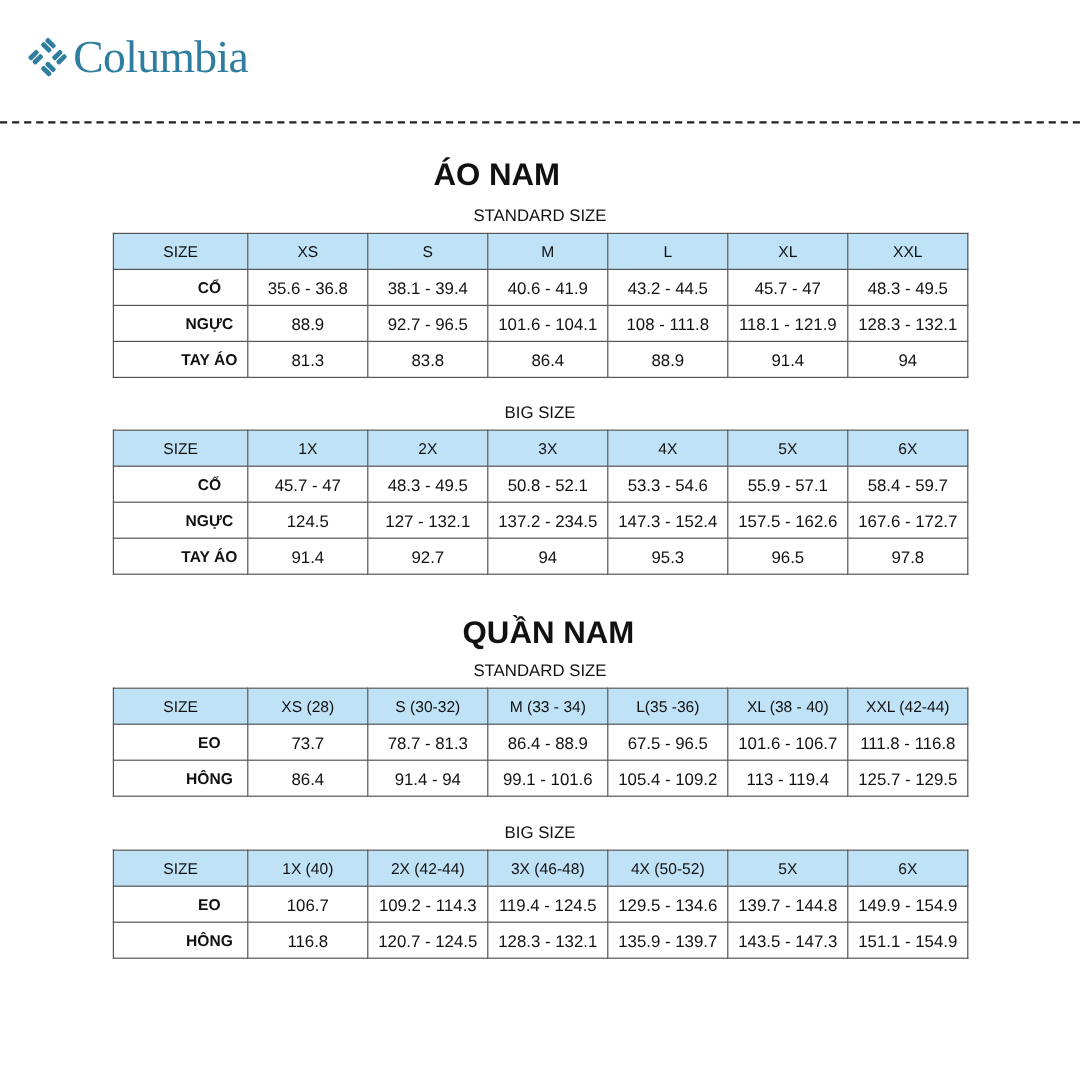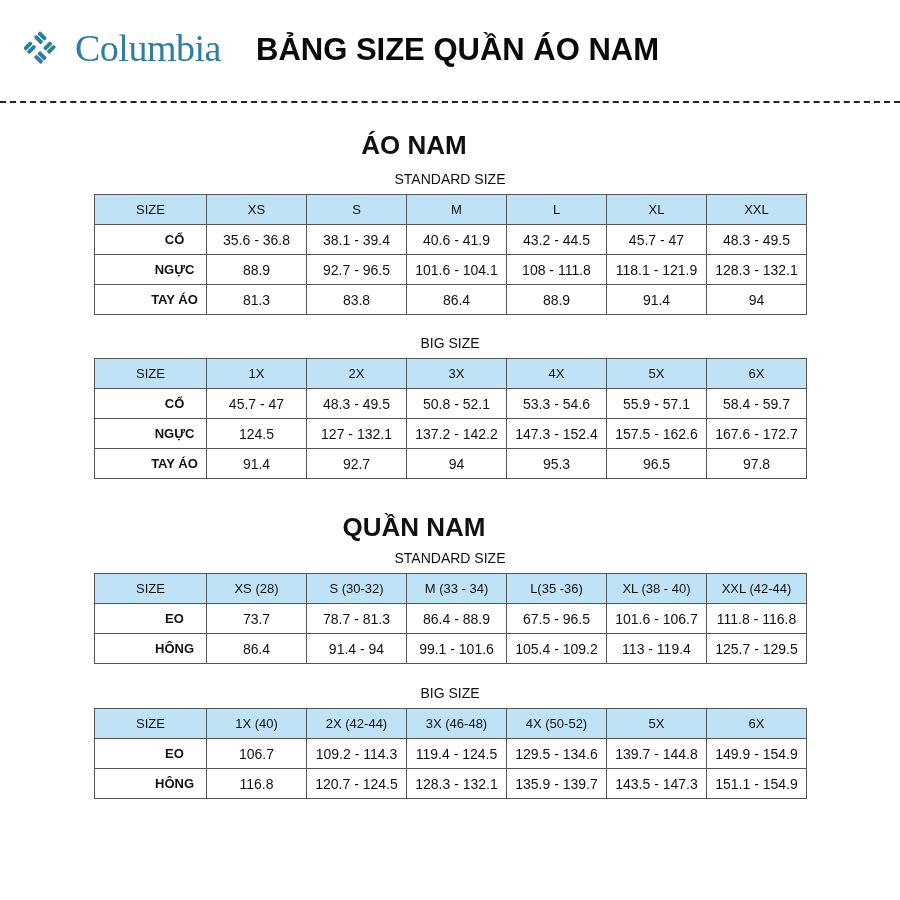--- a/index.html
+++ b/index.html
@@ -2,21 +2,21 @@
 <html><head>
   <meta charset="utf-8">
   <style>
     html, body { margin: 0; padding: 0; background: #ffffff; }
     body { width: 900px; height: 900px; position: relative; overflow: hidden;
            font-family: "Liberation Sans", "DejaVu Sans", sans-serif; color: #111; }
     .header { position: absolute; left: 0; top: 0; width: 900px; height: 100px; }
     .logo { position: absolute; left: 20px; top: 28px; display: flex; align-items: center; }
     .logo-icon { width: 40px; height: 40px; }
     .logo-text { font-family: "Liberation Serif", "DejaVu Serif", serif; font-size: 38px;
-                 color: #2f7ea0; letter-spacing: -0.5px; margin-left: 15px; line-height: 40px; }
+                 color: #2f7ea0; letter-spacing: -0.5px; margin-left: 1px; line-height: 40px; }
     .page-title { position: absolute; left: 256px; top: 30px; font-size: 31px; font-weight: bold;
                   letter-spacing: 0px; line-height: 40px; color: #0a0a0a; }
     .divider { position: absolute; left: 0; top: 101px; width: 900px; height: 0;
                border-top: 2px dashed #222; }
     .section-title { position: absolute; left: 0; width: 828px; text-align: center;
                      font-size: 26px; font-weight: bold; line-height: 30px; }
     .sub-title { position: absolute; left: 0; width: 900px; text-align: center;
                  font-size: 14px; font-weight: normal; line-height: 18px; }
     table.size { position: absolute; left: 94px; width: 712px; border-collapse: collapse;
                  table-layout: fixed; }
@@ -39,21 +39,20 @@
         <rect x="22" y="8" width="4" height="10" rx="1.5"></rect>
         <rect x="27" y="8" width="4" height="10" rx="1.5"></rect>
         <rect x="22" y="22" width="10" height="4" rx="1.5"></rect>
         <rect x="22" y="27" width="10" height="4" rx="1.5"></rect>
         <rect x="8" y="22" width="4" height="10" rx="1.5"></rect>
         <rect x="13" y="22" width="4" height="10" rx="1.5"></rect>
       </g>
     </svg>
     <span class="logo-text">Columbia</span>
   </div>
-  <div class="page-title">BẢNG SIZE QUẦN ÁO NAM</div>
 </div>
 <div class="divider"></div>
 
 <div class="section-title" style="top:130px;">ÁO NAM</div>
 <div class="sub-title" style="top:170px;">STANDARD SIZE</div>
 <table class="size" style="top:194px;">
   <colgroup>
       <col class="c0">
       <col class="cn">
       <col class="cn">
@@ -129,38 +128,38 @@
     <td>48.3 - 49.5</td>
     <td>50.8 - 52.1</td>
     <td>53.3 - 54.6</td>
     <td>55.9 - 57.1</td>
     <td>58.4 - 59.7</td>
   </tr>
   <tr>
     <td class="rowlabel">NGỰC</td>
     <td>124.5</td>
     <td>127 - 132.1</td>
-    <td>137.2 - 142.2</td>
+    <td>137.2 - 234.5</td>
     <td>147.3 - 152.4</td>
     <td>157.5 - 162.6</td>
     <td>167.6 - 172.7</td>
   </tr>
   <tr>
     <td class="rowlabel">TAY ÁO</td>
     <td>91.4</td>
     <td>92.7</td>
     <td>94</td>
     <td>95.3</td>
     <td>96.5</td>
     <td>97.8</td>
   </tr>
 </tbody>
   </table>
 
-<div class="section-title" style="top:512px;">QUẦN NAM</div>
+<div class="section-title" style="top:512px;margin-left:43px;">QUẦN NAM</div>
 <div class="sub-title" style="top:549px;">STANDARD SIZE</div>
 <table class="size" style="top:573px;">
   <colgroup>
       <col class="c0">
       <col class="cn">
       <col class="cn">
       <col class="cn">
       <col class="cn">
       <col class="cn">
       <col class="cn">

